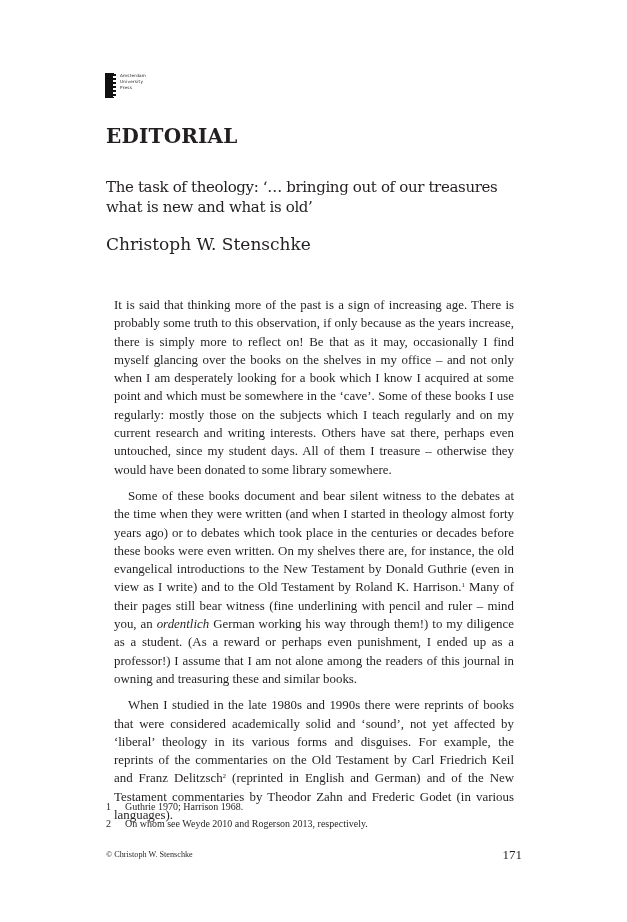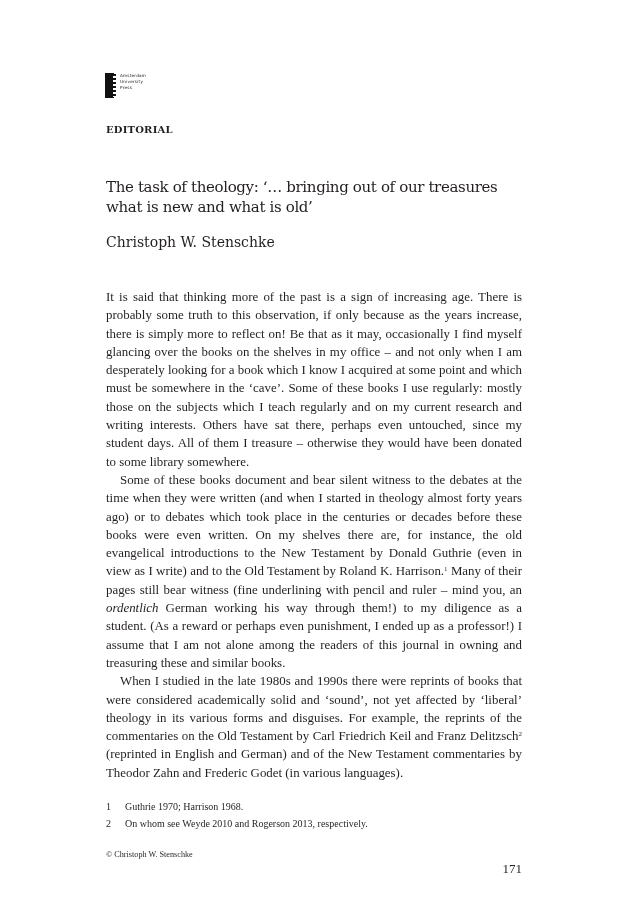--- a/index.html
+++ b/index.html
@@ -4,32 +4,32 @@
 <style>
   html, body { margin:0; padding:0; background:#ffffff; }
   body { width:627px; height:922px; position:relative; overflow:hidden; color:#231f20; }
   .logo { position:absolute; left:105px; top:73px; display:flex; align-items:flex-start; }
   .logo-bar { width:9px; height:25px; background:#111; position:relative; }
   .logo-bar::after { content:""; position:absolute; right:-2px; top:1px; width:3px; height:23px;
     background: repeating-linear-gradient(to bottom, #111 0 2px, #fff 2px 4px); }
   .logo-text { margin-left:6px; font-family:"DejaVu Sans", sans-serif; font-size:4.2px; line-height:6px; color:#222; letter-spacing:0.2px; }
   .journal { position:absolute; right:105px; top:74px; text-align:right; font-family:"DejaVu Sans", sans-serif; font-size:8.2px; line-height:13px; color:#231f20; }
   .journal .doi { font-style:italic; }
-  .section { position:absolute; left:106px; top:124px; font-family:"DejaVu Serif", serif; font-weight:bold; font-size:10px; letter-spacing:0.2px; }
+  .section { position:absolute; left:106px; top:124px; font-family:"DejaVu Serif", serif; font-weight:bold; font-size:20px; letter-spacing:0.2px; }
   .title { position:absolute; left:106px; top:177px; width:430px; font-family:"DejaVu Serif", serif; font-weight:normal; font-size:15px; line-height:20px; letter-spacing:-0.35px; }
-  .author { position:absolute; left:106px; top:234px; font-family:"DejaVu Serif", serif; font-size:14px; }
+  .author { position:absolute; left:106px; top:234px; font-family:"DejaVu Serif", serif; font-size:17px; }
   .body { position:absolute; left:106px; top:288px; width:416px; font-family:"Liberation Serif", serif; font-size:12.9px; line-height:18.3px; text-align:justify; }
-  .body p { margin:0; }
+  .body p { margin:8px; }
   .body p + p { text-indent:14px; }
   sup { font-size:7px; line-height:0; vertical-align:4px; }
   .fn { position:absolute; left:106px; top:798px; font-family:"Liberation Serif", serif; font-size:10px; line-height:17px; }
   .fn-row { display:flex; }
   .fn-num { width:19px; }
   .footer-left { position:absolute; left:106px; top:850px; font-family:Liberation Serif, serif; font-size:8.2px; }
-  .footer-right { position:absolute; right:105px; top:847px; font-family:"Liberation Serif", serif; font-size:13px;margin-top:14px; }
+  .footer-right { position:absolute; right:105px; top:847px; font-family:"Liberation Serif", serif; font-size:13px; }
 </style>
 </head>
 <body>
 
 <div class="logo">
   <div class="logo-bar"></div>
   <div class="logo-text">
     <div>Amsterdam</div>
     <div>University</div>
     <div>Press</div>

